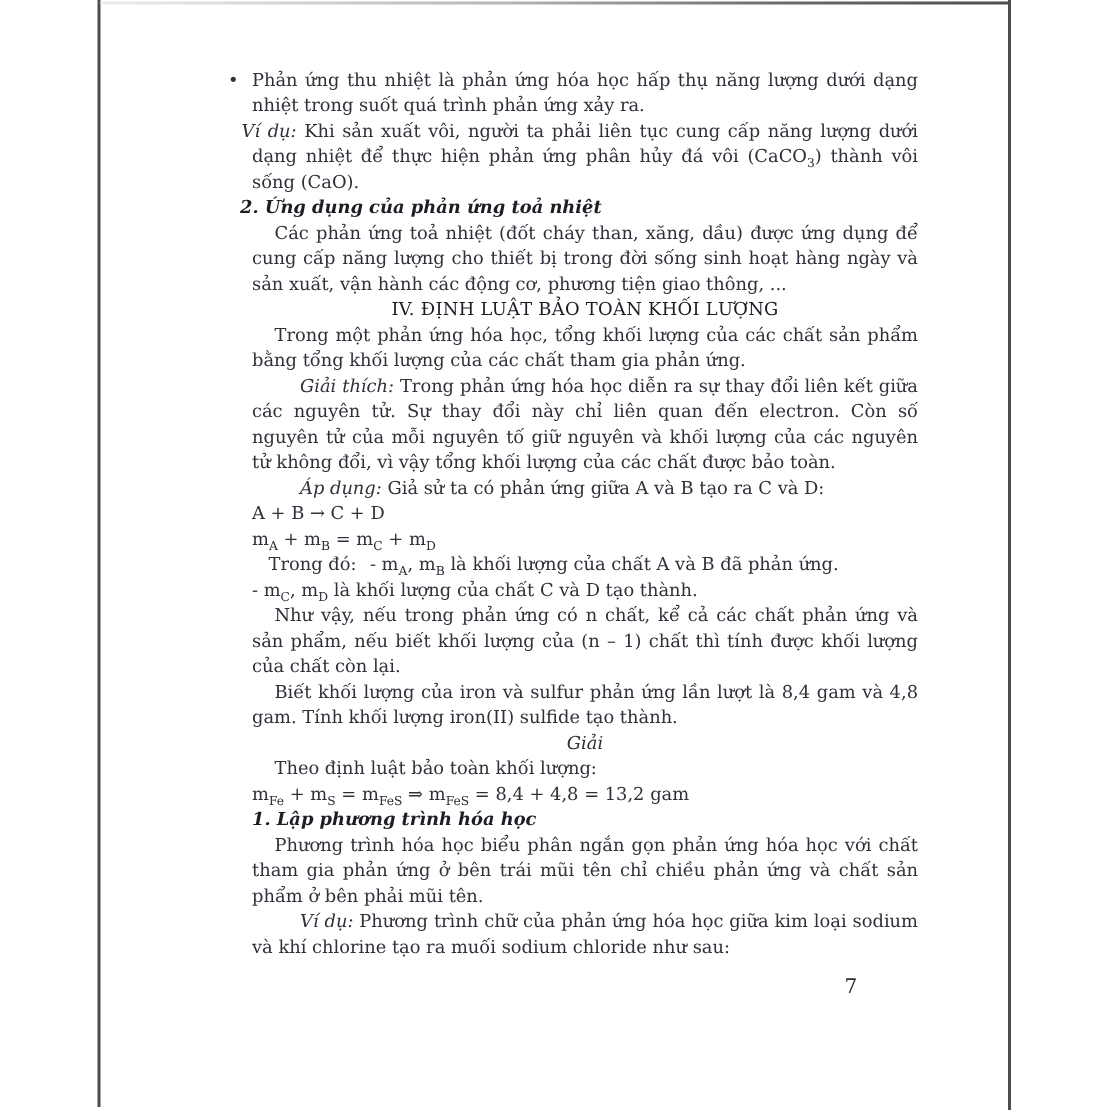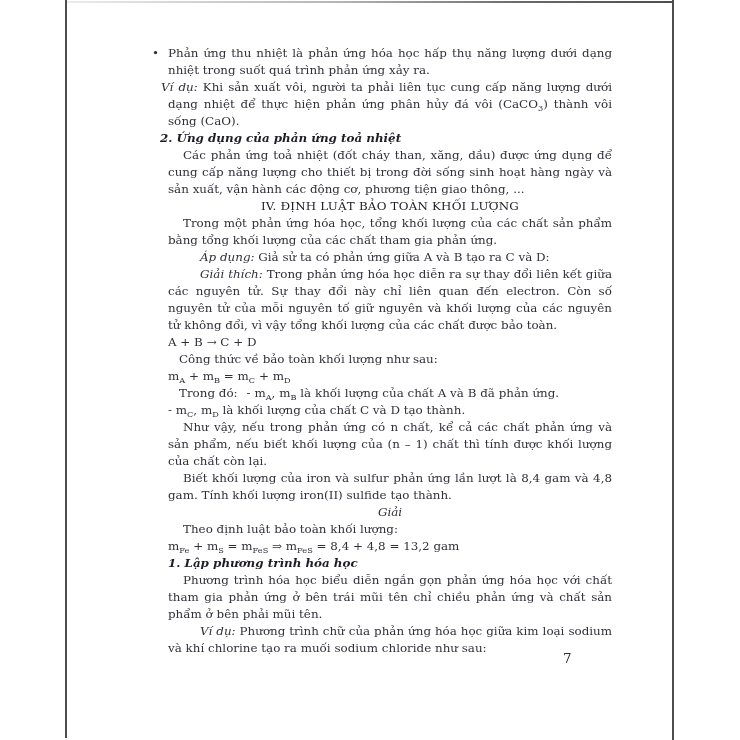--- a/index.html
+++ b/index.html
@@ -57,27 +57,26 @@
   <p class="hang-example"><i>Ví dụ:</i><span><span> Khi sản xuất vôi, người ta phải liên tục cung cấp năng lượng dưới dạng nhiệt để thực hiện phản ứng phân hủy đá vôi (CaCO</span><sub>3</sub><span>) thành vôi sống (CaO).</span></span></p>
 
   <h4 class="h-sub outdent">2. Ứng dụng của phản ứng toả nhiệt</h4>
 
   <p class="indent">Các phản ứng toả nhiệt (đốt cháy than, xăng, dầu) được ứng dụng để cung cấp năng lượng cho thiết bị trong đời sống sinh hoạt hàng ngày và sản xuất, vận hành các động cơ, phương tiện giao thông, ...</p>
 
   <h3 class="h-main">IV. ĐỊNH LUẬT BẢO TOÀN KHỐI LƯỢNG</h3>
 
   <p class="indent">Trong một phản ứng hóa học, tổng khối lượng của các chất sản phẩm bằng tổng khối lượng của các chất tham gia phản ứng.</p>
 
+  <p class="indent"><i>Giải thích:</i><span> Trong phản ứng hóa học diễn ra sự thay đổi liên kết giữa các nguyên tử. Sự thay đổi này chỉ liên quan đến electron. Còn số nguyên tử của mỗi nguyên tố giữ nguyên và khối lượng của các nguyên tử không đổi, vì vậy tổng khối lượng của các chất được bảo toàn.</span></p>
+
   <p class="indent"><i>Áp dụng:</i><span> Giả sử ta có phản ứng giữa A và B tạo ra C và D:</span></p>
-
-  <p class="indent"><i>Giải thích:</i><span> Trong phản ứng hóa học diễn ra sự thay đổi liên kết giữa các nguyên tử. Sự thay đổi này chỉ liên quan đến electron. Còn số nguyên tử của mỗi nguyên tố giữ nguyên và khối lượng của các nguyên tử không đổi, vì vậy tổng khối lượng của các chất được bảo toàn.</span></p>
 
   <p class="eq eq-abcd">A + B → C + D</p>
 
-  <p class="small-indent">Công thức về bảo toàn khối lượng như sau:</p>
 
   <p class="eq eq-mass"><span>m</span><sub>A</sub><span> + m</span><sub>B</sub><span> = m</span><sub>C</sub><span> + m</span><sub>D</sub></p>
 
   <p class="small-indent eq"><span>Trong đó:</span><span class="gap"></span><span><span>- m</span><sub>A</sub><span>, m</span><sub>B</sub><span> là khối lượng của chất A và B đã phản ứng.</span></span></p>
 
   <p class="eq eq-line2"><span>- m</span><sub>C</sub><span>, m</span><sub>D</sub><span> là khối lượng của chất C và D tạo thành.</span></p>
 
   <p class="indent">Như vậy, nếu trong phản ứng có n chất, kể cả các chất phản ứng và sản phẩm, nếu biết khối lượng của (n – 1) chất thì tính được khối lượng của chất còn lại.</p>
 
 
@@ -86,20 +85,20 @@
   <p class="centered">Giải</p>
 
   <p class="indent eq">Theo định luật bảo toàn khối lượng:</p>
 
   <p class="eq eq-fes"><span>m</span><sub>Fe</sub><span>  +  m</span><sub>S</sub><span> = m</span><sub>FeS</sub><span> ⇒ m</span><sub>FeS</sub><span> = 8,4  +  4,8  = 13,2 gam</span></p>
 
 
   <h4 class="h-sub">1. Lập phương trình hóa học</h4>
 
 
-  <p class="indent">Phương trình hóa học biểu diễn ngắn gọn phản ứng hóa học với chất tham gia phản ứng ở bên trái mũi tên chỉ chiều phản ứng và chất sản phẩm ở bên phải mũi tên.</p>
+  <p class="indent">Phương trình hóa học biểu phân ngắn gọn phản ứng hóa học với chất tham gia phản ứng ở bên trái mũi tên chỉ chiều phản ứng và chất sản phẩm ở bên phải mũi tên.</p>
 
   <p class="indent"><i>Ví dụ:</i><span> Phương trình chữ của phản ứng hóa học giữa kim loại sodium và khí chlorine tạo ra muối sodium chloride như sau:</span></p>
 
 
 </div>
 
 <div class="pageno">7</div>
 
 </body></html>

